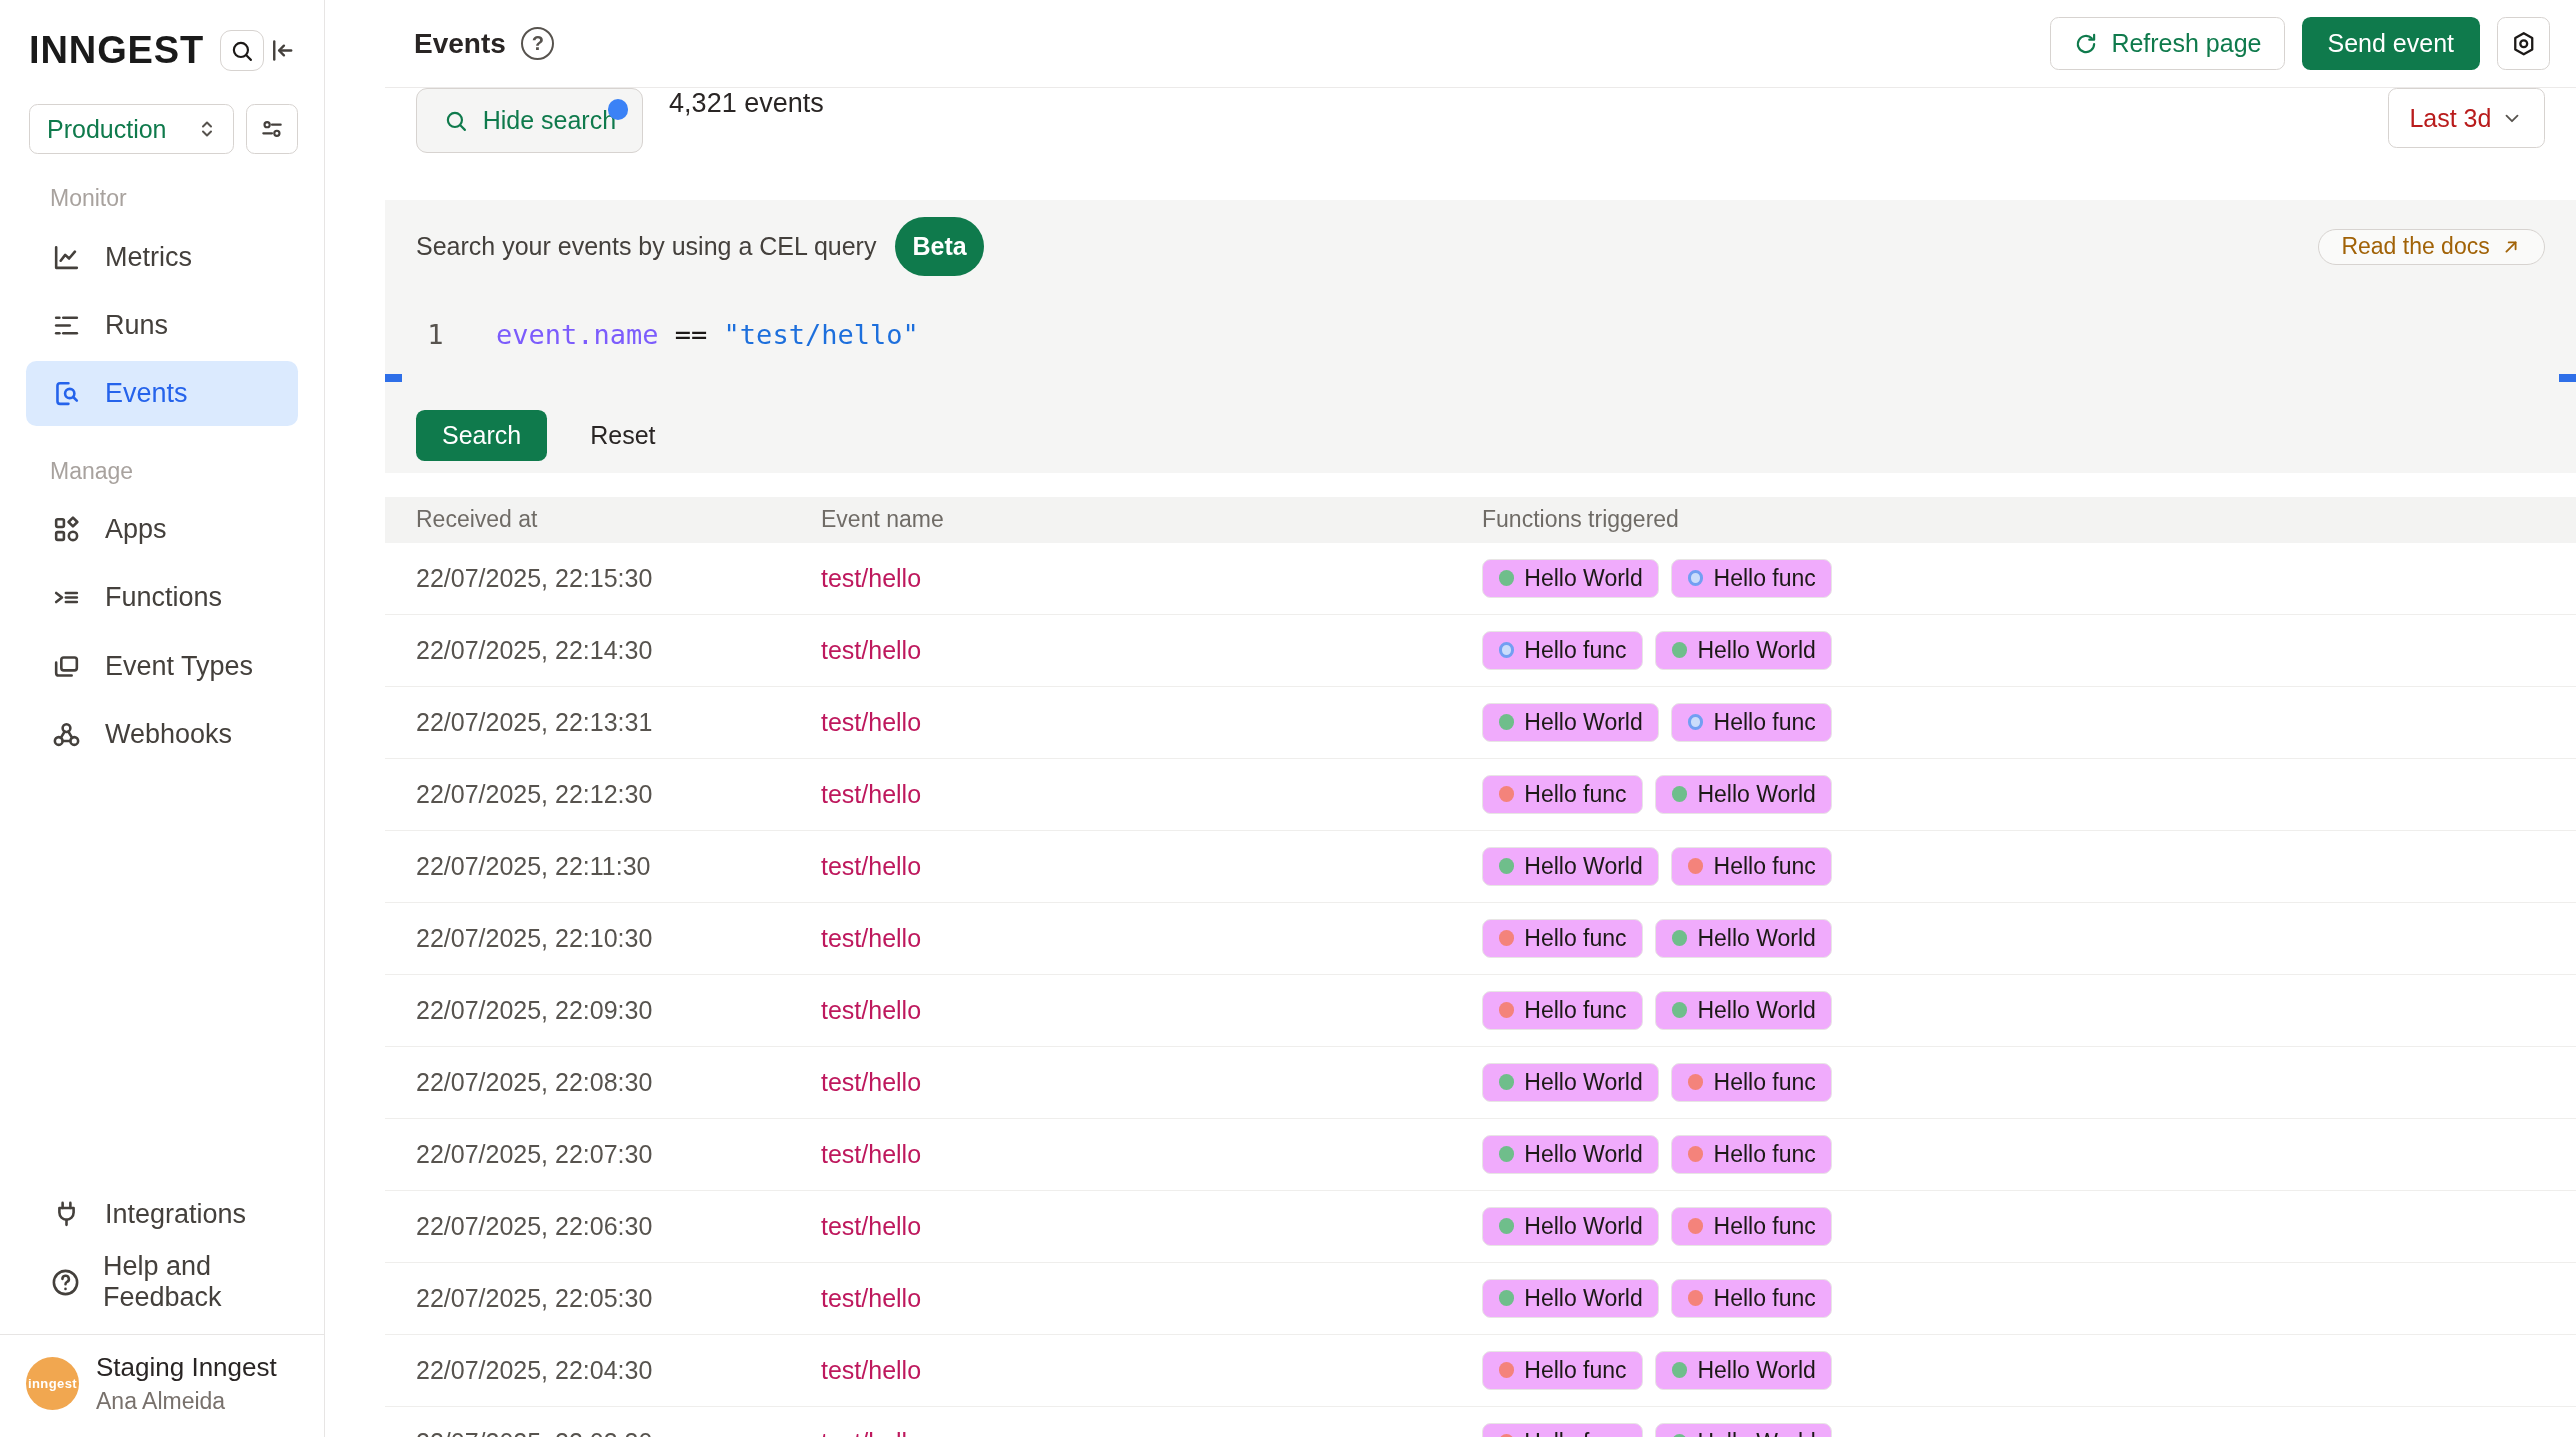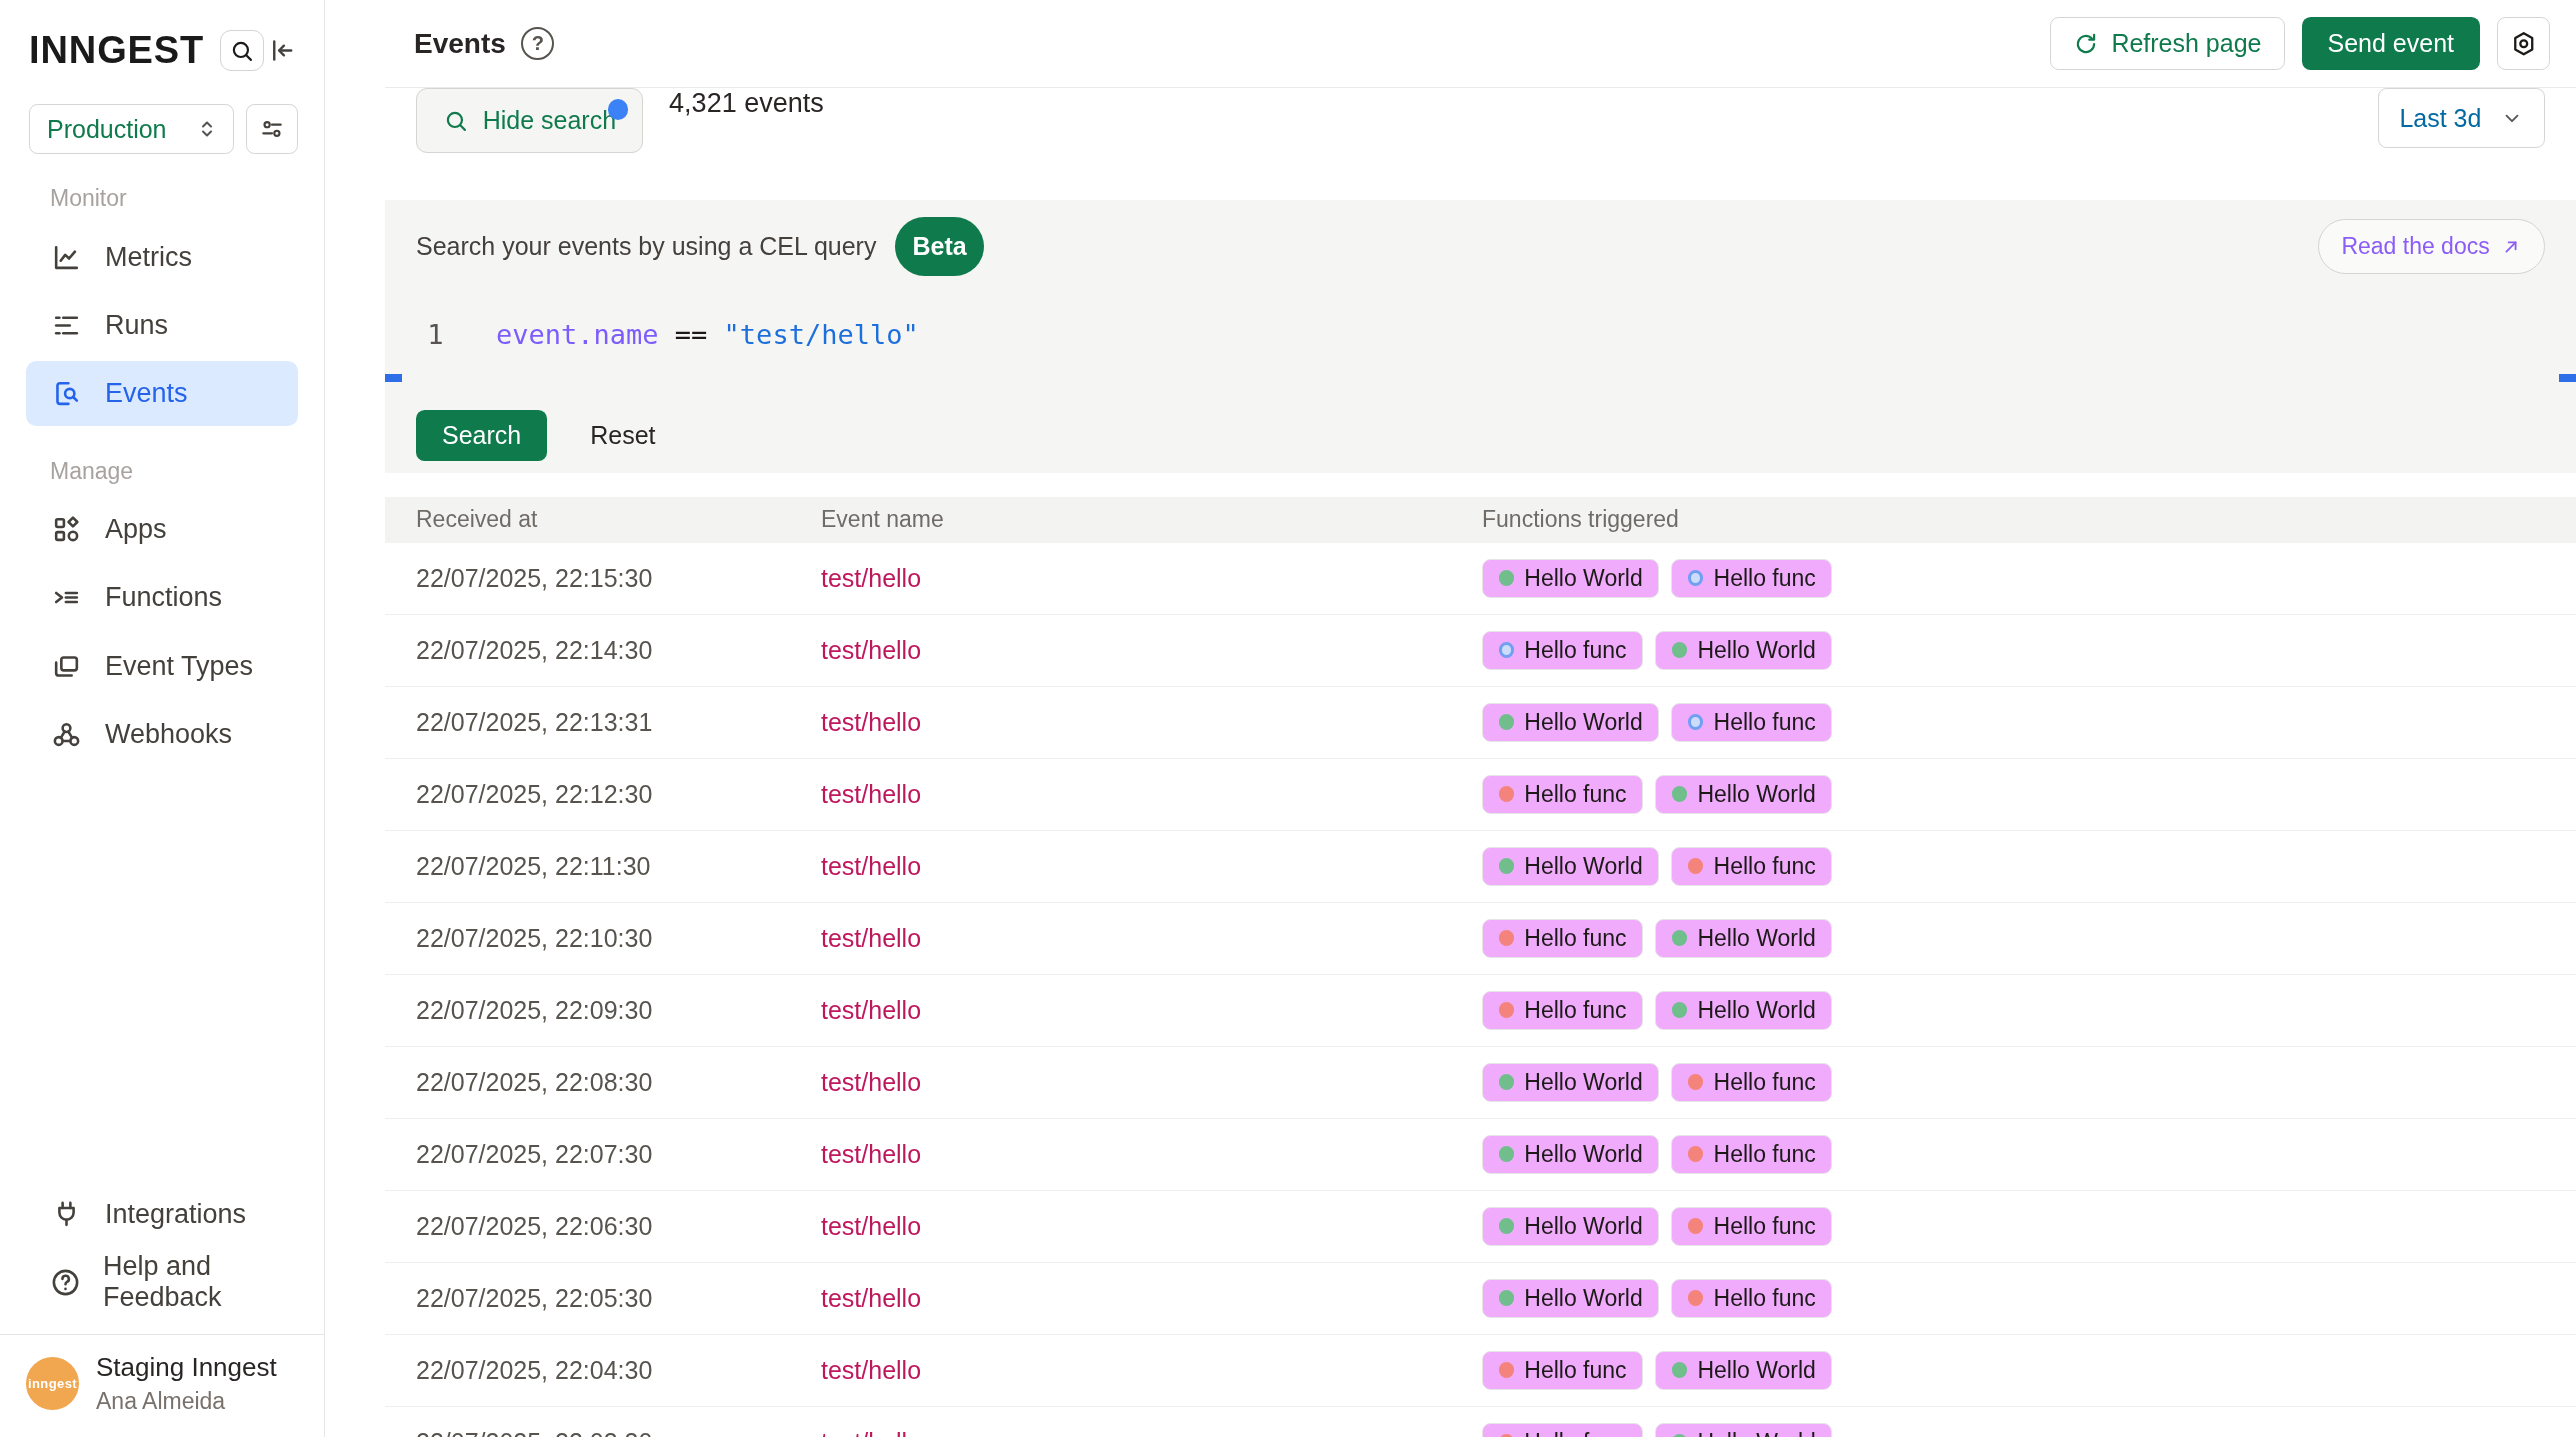--- a/index.html
+++ b/index.html
@@ -52,31 +52,31 @@
   .btn-iconed { width:53px; height:53px; border:1.7px solid #D7D3D0; border-radius:8.6px; background:#fff;
     display:inline-flex; align-items:center; justify-content:center; color:#1C1917; }
 
   .toolbar { height:112px; display:flex; padding:0 31px; background:#fff; }
   .hide-search-btn { position:relative; height:65px; display:inline-flex; align-items:center; gap:13.7px;
     padding:0 26px; background:#F5F5F4; border:1.7px solid #D7D3D0; border-radius:11px;
     color:#0F7A4C; font-size:25px; }
   .notif-dot { position:absolute; top:10.3px; right:13.7px; width:20.6px; height:20.6px; border-radius:50%;
     background:#3B82F6; }
   .events-count { margin-left:26px; font-size:27px; color:#292524; }
-  .time-select { margin-left:auto; height:60px; display:inline-flex; align-items:center; gap:20px;
-    padding:0 20.6px; border:1.7px solid #D7D3D0; border-radius:8.6px; background:#fff; font-size:25px; color:#0369a1; }
+  .time-select { margin-left:auto; height:60px; display:inline-flex; align-items:center; gap:10px;
+    padding:0 20.6px; border:1.7px solid #D7D3D0; border-radius:8.6px; background:#fff; font-size:25px; color:#b91c1c; }
 
   .search-panel { position:relative; background:#F5F5F4; padding:20.6px 31px 12px 31px; }
   .panel-head { display:flex; align-items:center; gap:19px; height:52px; }
   .panel-title { font-size:25px; color:#44403C; }
   .beta-badge { background:#0F7A4C; color:#fff; font-size:25px; font-weight:600;
     padding:15px 17px; border-radius:858px; }
-  .docs-btn { margin-left:auto; height:55px; display:inline-flex; align-items:center; gap:10.3px;
+  .docs-btn { margin-left:auto; height:36px; display:inline-flex; align-items:center; gap:10.3px;
     padding:0 22px; border:1.7px solid #D7D3D0; border-radius:858px; background:#FAFAF9;
-    color:#8b5cf6; font-size:23px; }
+    color:#a16207; font-size:23px; }
   .editor { margin-top:46px; height:56px; display:flex; align-items:flex-start;
     font-family:"DejaVu Sans Mono", monospace; font-size:27px; }
   .gutter { width:39px; text-align:center; color:#57534E; }
   .code-line { margin-left:41px; white-space:pre; }
   .tok-prop { color:#7C5CFC; }
   .tok-op { color:#1C1917; }
   .tok-str { color:#1D6FDC; }
   .resize-mark { position:absolute; top:174px; width:17px; height:7.7px; background:#2E6FE8; }
   .resize-mark.left { left:0; } .resize-mark.right { right:0; }
   .panel-actions { margin-top:35px; display:flex; align-items:center; gap:43px; }

